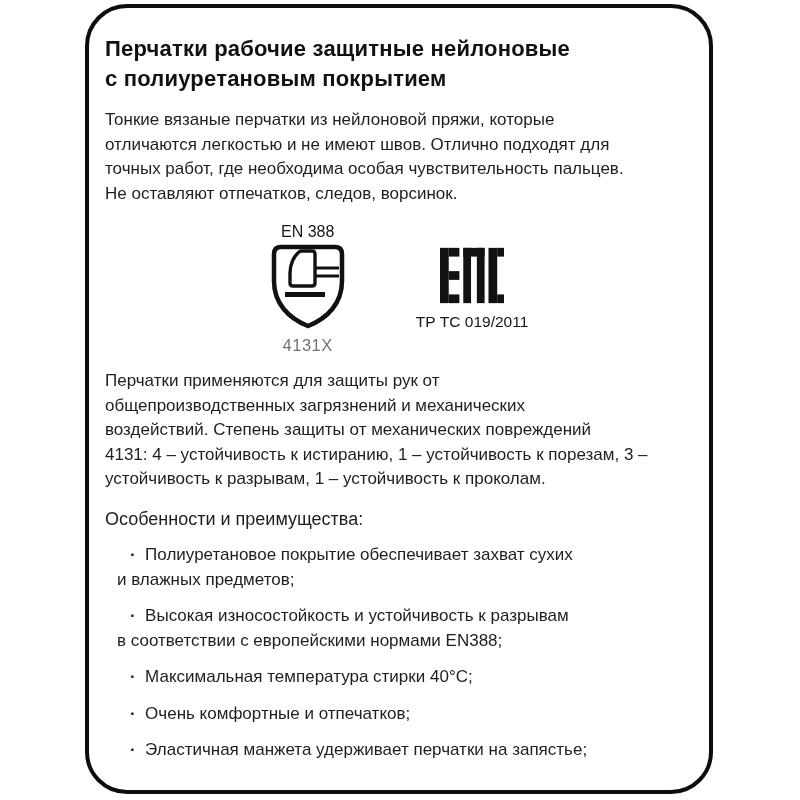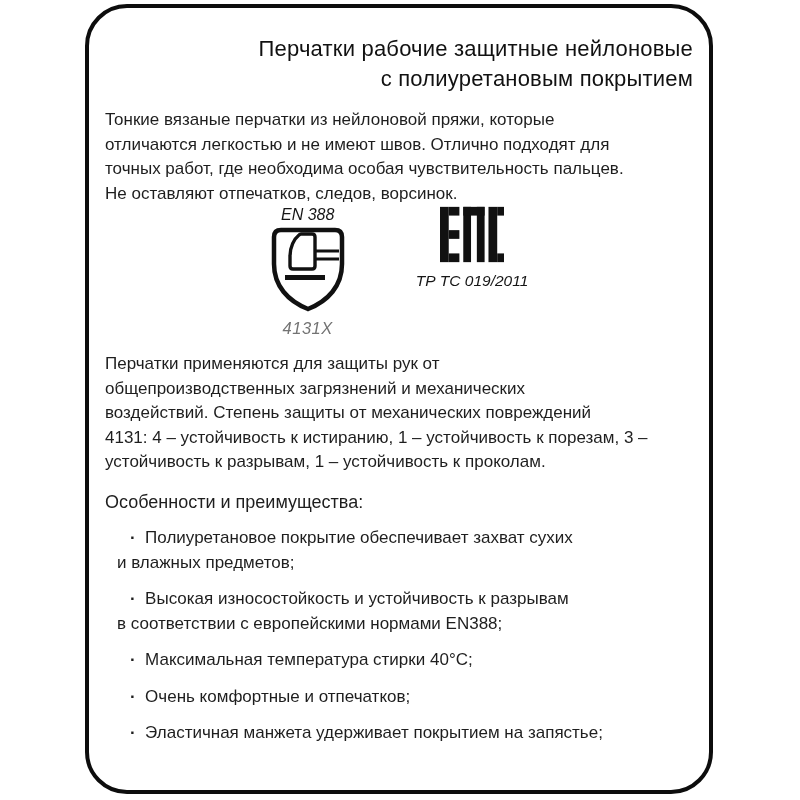--- a/index.html
+++ b/index.html
@@ -21,37 +21,38 @@
     box-sizing: border-box;
     border: 4.5px solid #0d0d0d;
     border-radius: 42px;
     background: #ffffff;
     padding: 20px 16px 0 16px;
   }
   .title {
     margin: 6px 0 0 0;
     font-size: 22px;
     line-height: 30px;
-    font-weight: 400;
-    text-align: right;
+    font-weight: 700;
+    text-align: left;
     color: #111111;
     white-space: pre-line;
     letter-spacing: 0.2px;
   }
   .para {
     margin: 14px 0 0 0;
     font-size: 17px;
     line-height: 24.5px;
     white-space: pre-line;
   }
   .cert-row {
+    margin-top: 17px;
     display: flex;
     justify-content: center;
+    align-items: center;
     gap: 70px;
-    font-style: italic;
   }
   .cert-group {
     display: flex;
     flex-direction: column;
     align-items: center;
   }
   .cert-standard {
     font-size: 16px;
     line-height: 18px;
     margin-bottom: 2px;
@@ -147,16 +148,16 @@
 
   <p class="features-heading">Особенности и преимущества:</p>
 
   <div>
     <p class="feature-item">Полиуретановое покрытие обеспечивает захват сухих
 и влажных предметов;</p>
     <p class="feature-item">Высокая износостойкость и устойчивость к разрывам
 в соответствии с европейскими нормами EN388;</p>
     <p class="feature-item">Максимальная температура стирки 40°С;</p>
     <p class="feature-item">Очень комфортные и отпечатков;</p>
-    <p class="feature-item">Эластичная манжета удерживает покрытием на запястье;</p>
+    <p class="feature-item">Эластичная манжета удерживает перчатки на запястье;</p>
   </div>
 
 </div>
 
 </body></html>

